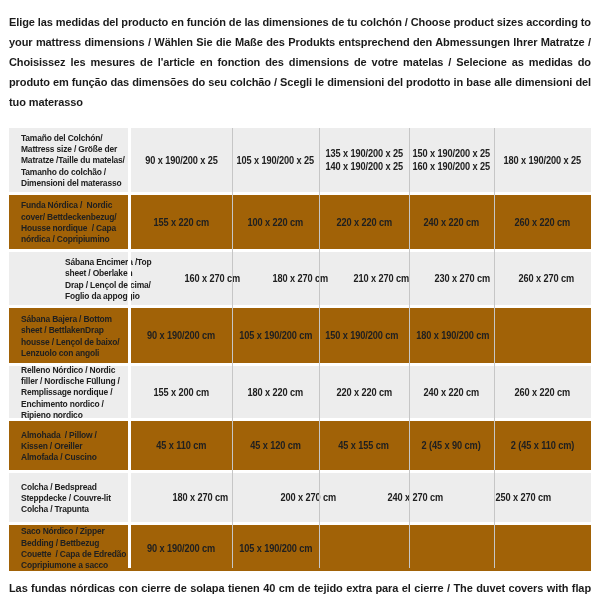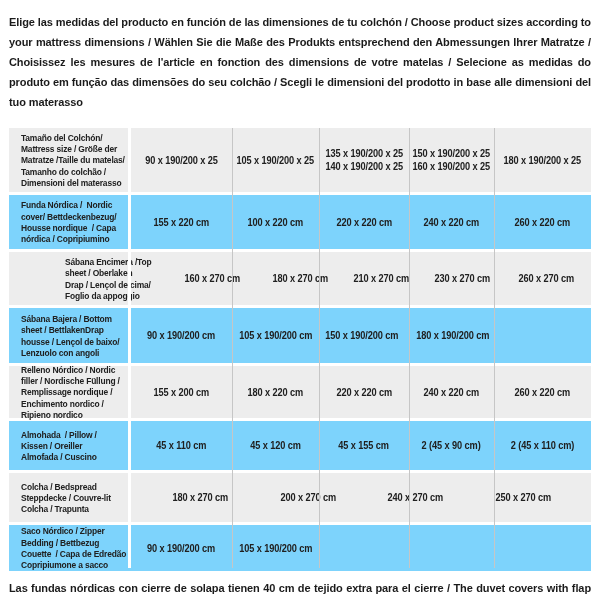--- a/index.html
+++ b/index.html
@@ -34,21 +34,21 @@
 
   
   .size-table {
     position: relative;
     width: 582px;
     margin-top: 16px;
   }
   .t-row {
     display: flex;
     margin-bottom: 3px;
-    background: #7dd3fc;
+    background: #a16207;
   }
   .t-row.shade { background: #ededed; }
   .cell {
     display: flex;
     align-items: center;
     box-sizing: border-box;
   }
   .cell-label {
     width: 121px;
     padding-left: 12px;

